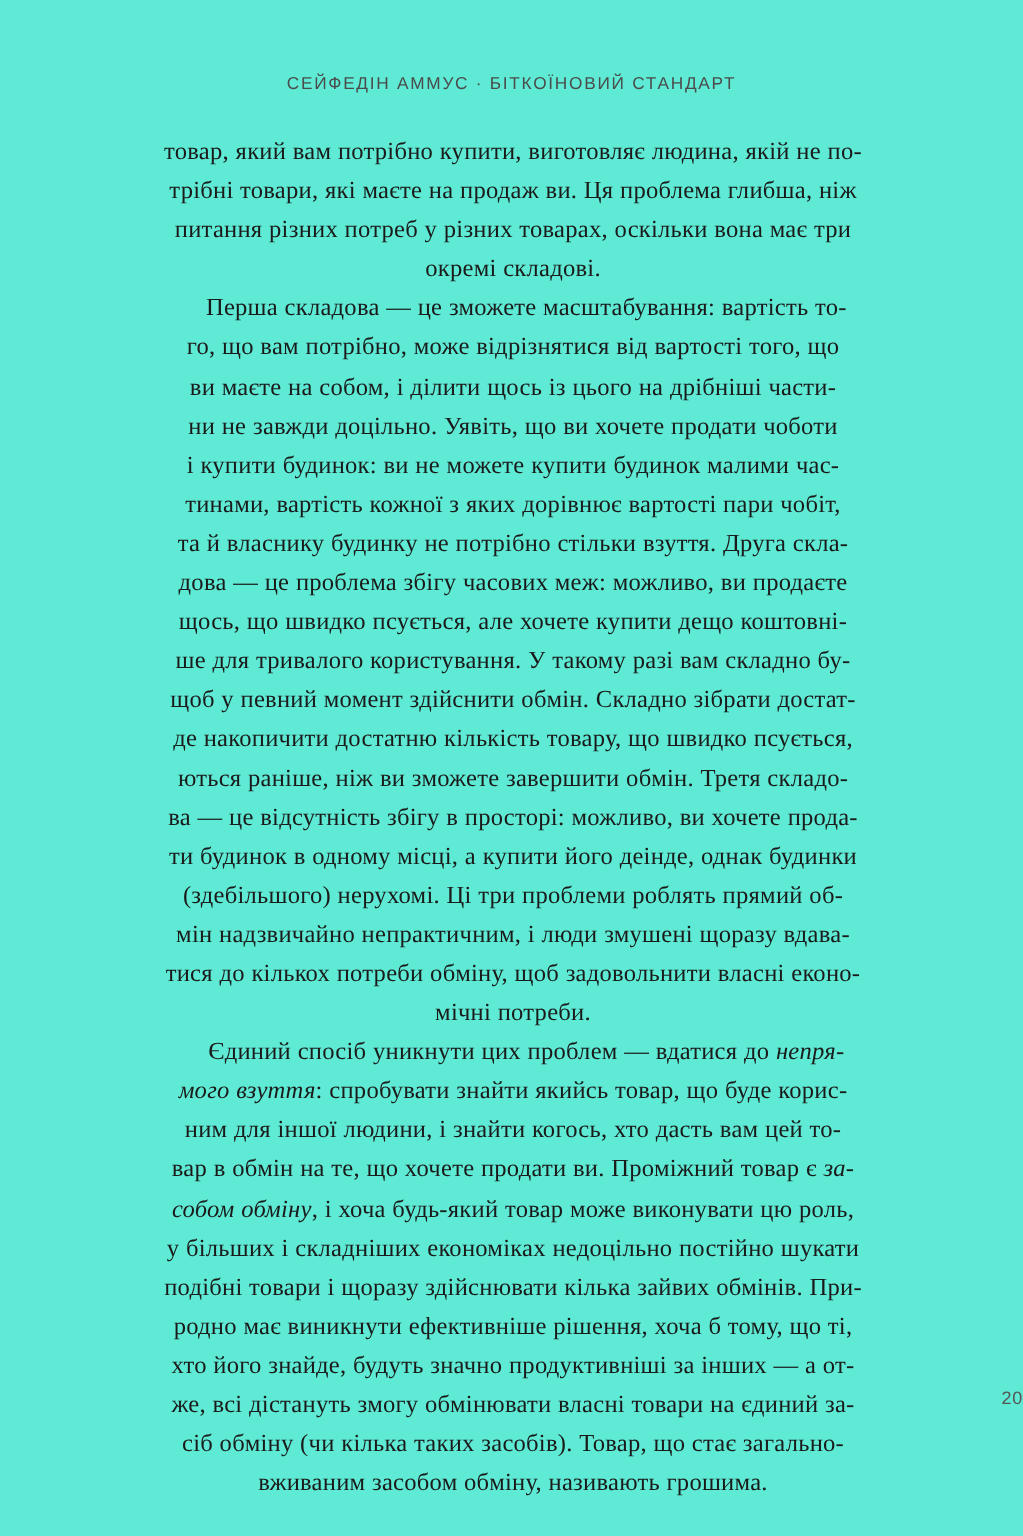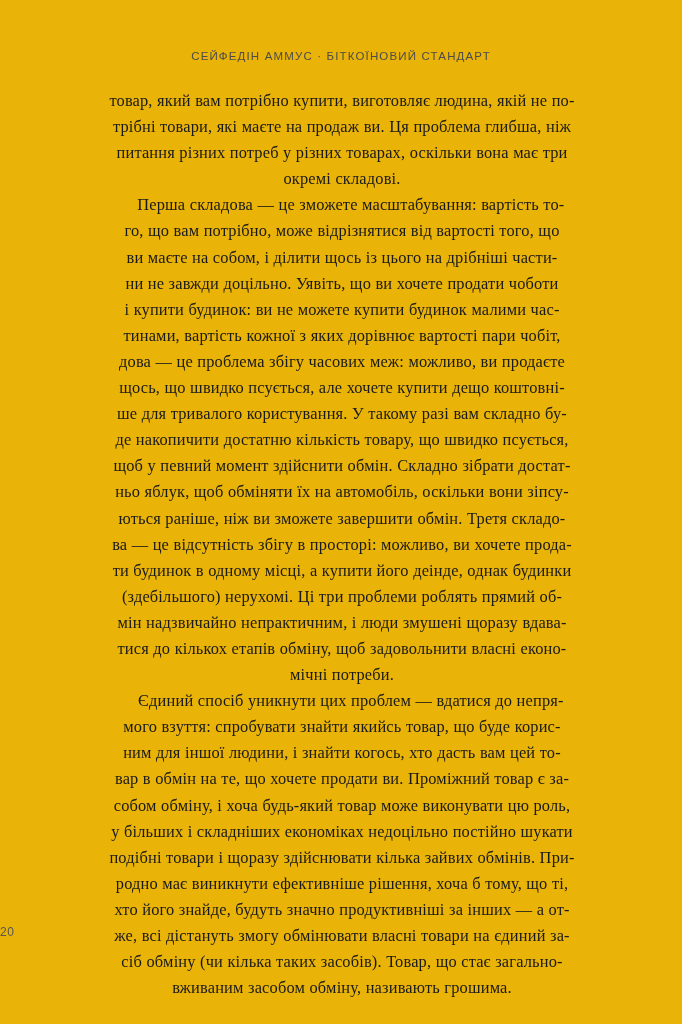--- a/index.html
+++ b/index.html
@@ -11,21 +11,21 @@
   body {
     font-family: "Liberation Serif", "DejaVu Serif", serif;
     color: #1a1a1a;
     -webkit-font-smoothing: antialiased;
   }
   .page {
     position: relative;
     width: 682px;
     height: 1024px;
     margin: 0 auto;
-    background: #eab308;
+    background: #5eead4;
     overflow: hidden;
     box-sizing: border-box;
   }
 
   
   .running-head {
     position: absolute;
     top: 50px;
     left: 0;
     right: 0;
@@ -55,29 +55,30 @@
   }
   .para .ln {
     display: block;
     white-space: pre;
     text-align: center;
   }
   .para .ln.indent {
     text-indent: 0;
   }
   .it {
+    font-style: italic;
   }
 
   
   .folio {
     position: absolute;
     top: 925px;
     left: 0;
     right: 0;
-    text-align: left;
+    text-align: right;
     font-family: "Liberation Sans", "DejaVu Sans", sans-serif;
     font-size: 12px;
     color: #555555;
     letter-spacing: 0.5px;
   }
 </style>
 </head>
 <body>
 
 <div class="page">
@@ -93,32 +94,32 @@
       <span class="ln">окремі складові.</span>
     </p>
 
     <p class="para">
       <span class="ln indent">    Перша складова — це зможете масштабування: вартість то-</span>
       <span class="ln">го, що вам потрібно, може відрізнятися від вартості того, що</span>
       <span class="ln">ви маєте на собом, і ділити щось із цього на дрібніші части-</span>
       <span class="ln">ни не завжди доцільно. Уявіть, що ви хочете продати чоботи</span>
       <span class="ln">і купити будинок: ви не можете купити будинок малими час-</span>
       <span class="ln">тинами, вартість кожної з яких дорівнює вартості пари чобіт,</span>
+      <span class="ln">та й власнику будинку не потрібно стільки взуття. Друга скла-</span>
       <span class="ln">дова — це проблема збігу часових меж: можливо, ви продаєте</span>
       <span class="ln">щось, що швидко псується, але хочете купити дещо коштовні-</span>
       <span class="ln">ше для тривалого користування. У такому разі вам складно бу-</span>
+      <span class="ln">щоб у певний момент здійснити обмін. Складно зібрати достат-</span>
       <span class="ln">де накопичити достатню кількість товару, що швидко псується,</span>
-      <span class="ln">щоб у певний момент здійснити обмін. Складно зібрати достат-</span>
-      <span class="ln">ньо яблук, щоб обміняти їх на автомобіль, оскільки вони зіпсу-</span>
       <span class="ln">ються раніше, ніж ви зможете завершити обмін. Третя складо-</span>
       <span class="ln">ва — це відсутність збігу в просторі: можливо, ви хочете прода-</span>
       <span class="ln">ти будинок в одному місці, а купити його деінде, однак будинки</span>
       <span class="ln">(здебільшого) нерухомі. Ці три проблеми роблять прямий об-</span>
       <span class="ln">мін надзвичайно непрактичним, і люди змушені щоразу вдава-</span>
-      <span class="ln">тися до кількох етапів обміну, щоб задовольнити власні еконо-</span>
+      <span class="ln">тися до кількох потреби обміну, щоб задовольнити власні еконо-</span>
       <span class="ln">мічні потреби.</span>
     </p>
 
     <p class="para">
       <span class="ln indent"><span>    Єдиний спосіб уникнути цих проблем — вдатися до </span><span class="it">непря-</span></span>
       <span class="ln"><span class="it">мого взуття</span><span>: спробувати знайти якийсь товар, що буде корис-</span></span>
       <span class="ln">ним для іншої людини, і знайти когось, хто дасть вам цей то-</span>
       <span class="ln"><span>вар в обмін на те, що хочете продати ви. Проміжний товар є </span><span class="it">за-</span></span>
       <span class="ln"><span class="it">собом обміну</span><span>, і хоча будь-який товар може виконувати цю роль,</span></span>
       <span class="ln">у більших і складніших економіках недоцільно постійно шукати</span>

